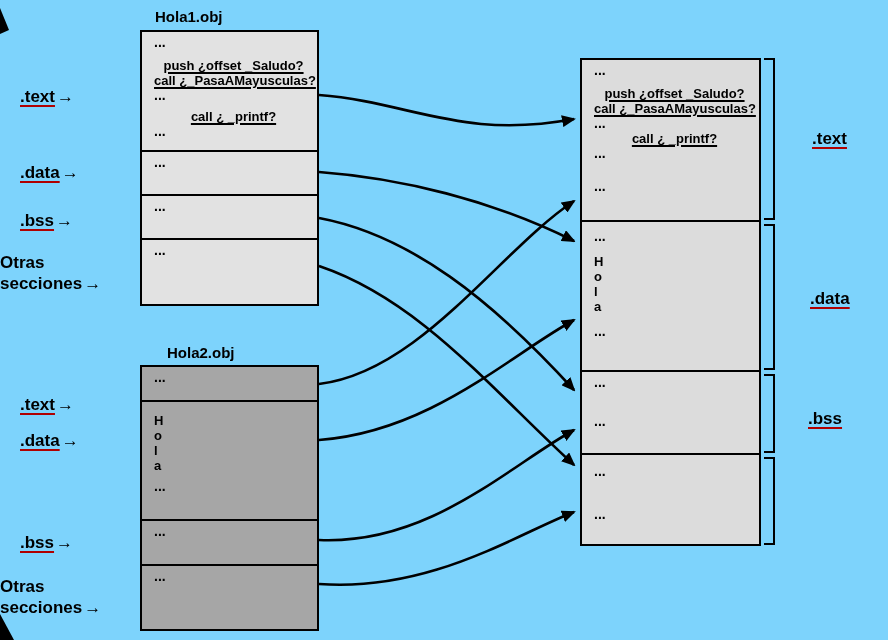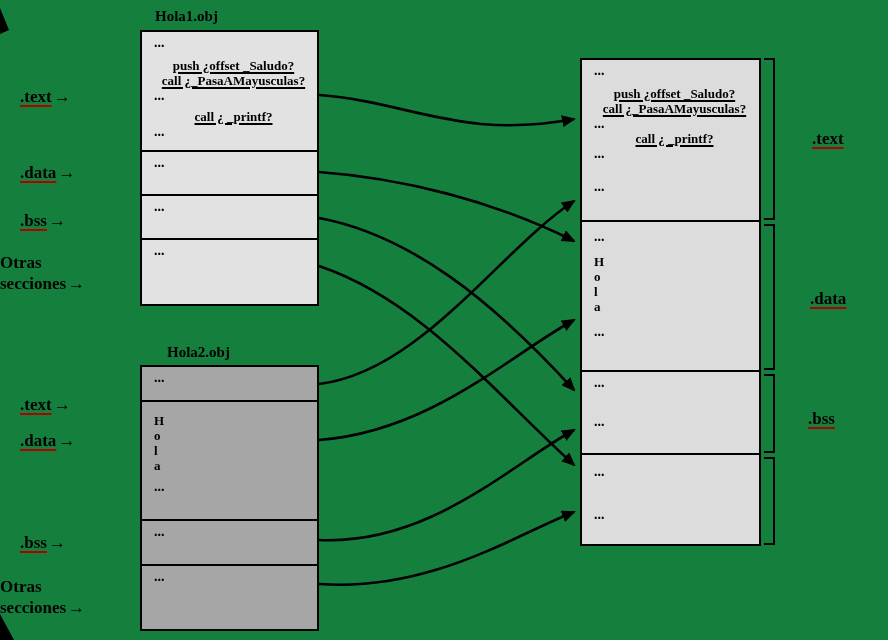--- a/index.html
+++ b/index.html
@@ -1,19 +1,19 @@
 <!DOCTYPE html>
 <html><head>
 <meta charset="utf-8">
 <style>
   * { margin:0; padding:0; box-sizing:border-box; }
   body { background:#fff; }
   .canvas {
-    position:relative; width:888px; height:640px; background:#15803d;
-    font-family:Liberation Serif, serif;
+    position:relative; width:888px; height:640px; background:#7dd3fc;
+    font-family:Liberation Sans, sans-serif;
     font-weight:bold; color:#000; overflow:hidden;
   }
 
   
   .box { position:absolute; border:2px solid #000; display:flex; flex-direction:column; }
   .box-hola1 { left:140px; top:30px;  width:179px; height:276px; background:#e2e2e2; }
   .box-hola2 { left:140px; top:365px; width:179px; height:266px; background:#a6a6a6; }
   .box-exe   { left:580px; top:58px;  width:181px; height:488px; background:#dcdcdc; }
 
   .sec { border-bottom:2px solid #000; padding:3px 4px 0 12px; overflow:hidden; }

